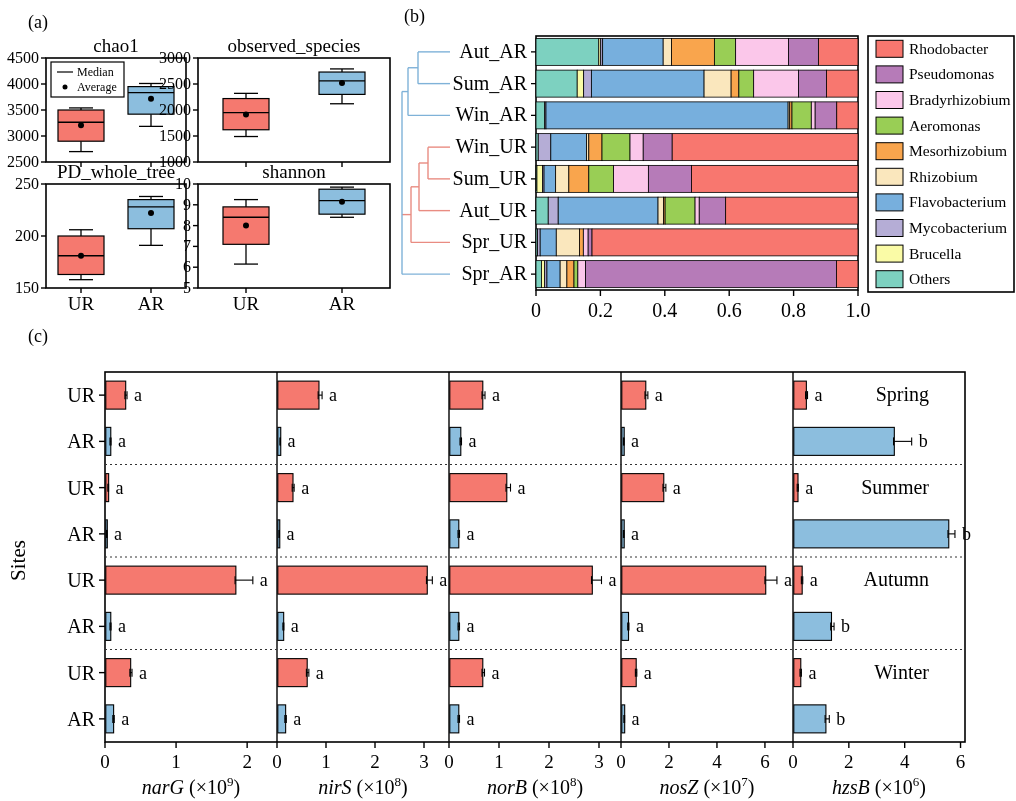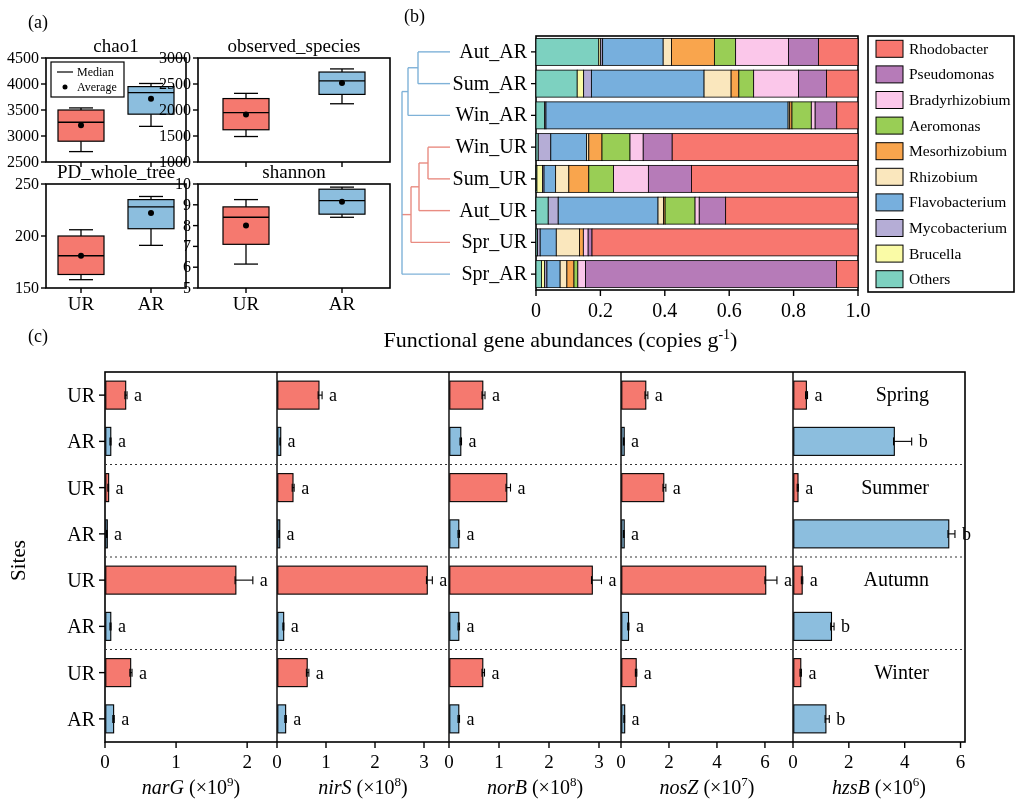--- a/index.html
+++ b/index.html
@@ -548,15 +548,14 @@
       <text x="808.3766233766233" y="678.625" font-size="18" text-anchor="start" fill="#000">a</text>
       <rect x="793.8" y="704.875" width="32.11038961038961" height="28" fill="#8CBEDE" stroke="#000" stroke-width="1.1"></rect>
       <line x1="825.1103896103896" y1="718.875" x2="829.2987012987013" y2="718.875" stroke="#000" stroke-width="1.1"></line>
       <line x1="825.1103896103896" y1="714.875" x2="825.1103896103896" y2="722.875" stroke="#000" stroke-width="1.1"></line>
       <line x1="829.2987012987013" y1="714.875" x2="829.2987012987013" y2="722.875" stroke="#000" stroke-width="1.1"></line>
       <text x="836.2987012987013" y="724.875" font-size="18" text-anchor="start" fill="#000">b</text>
     </svg>
   <div class="panel-letter" style="left:28px;top:12px;">(a)</div>
   <div class="panel-letter" style="left:404px;top:6px;">(b)</div>
   <div class="panel-letter" style="left:28px;top:326px;">(c)</div>
-  <div class="c-title"><span>Functional gene abundances (copies g</span><sup>-1</sup><span>)</span></div>
   <div class="sites-label">Sites</div>
 </div>
 
 </body></html>

